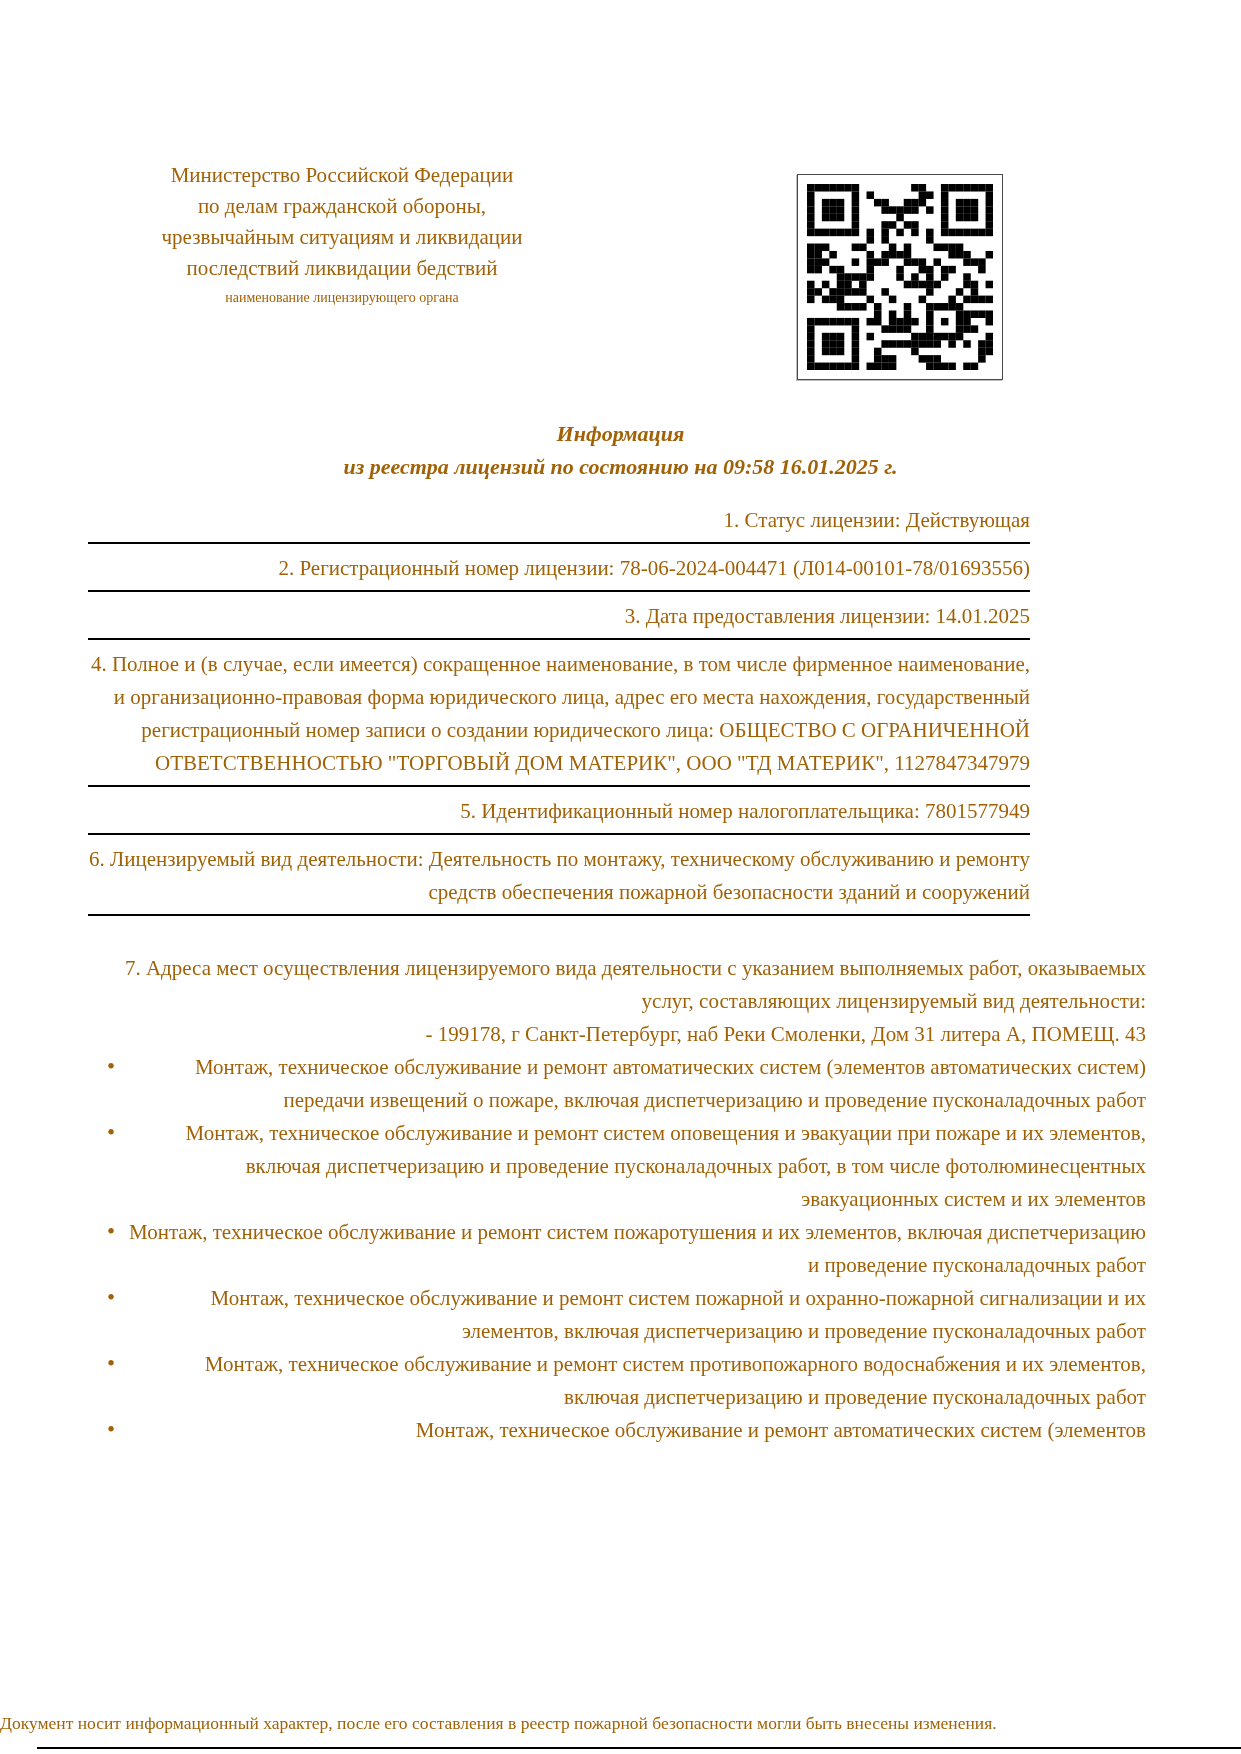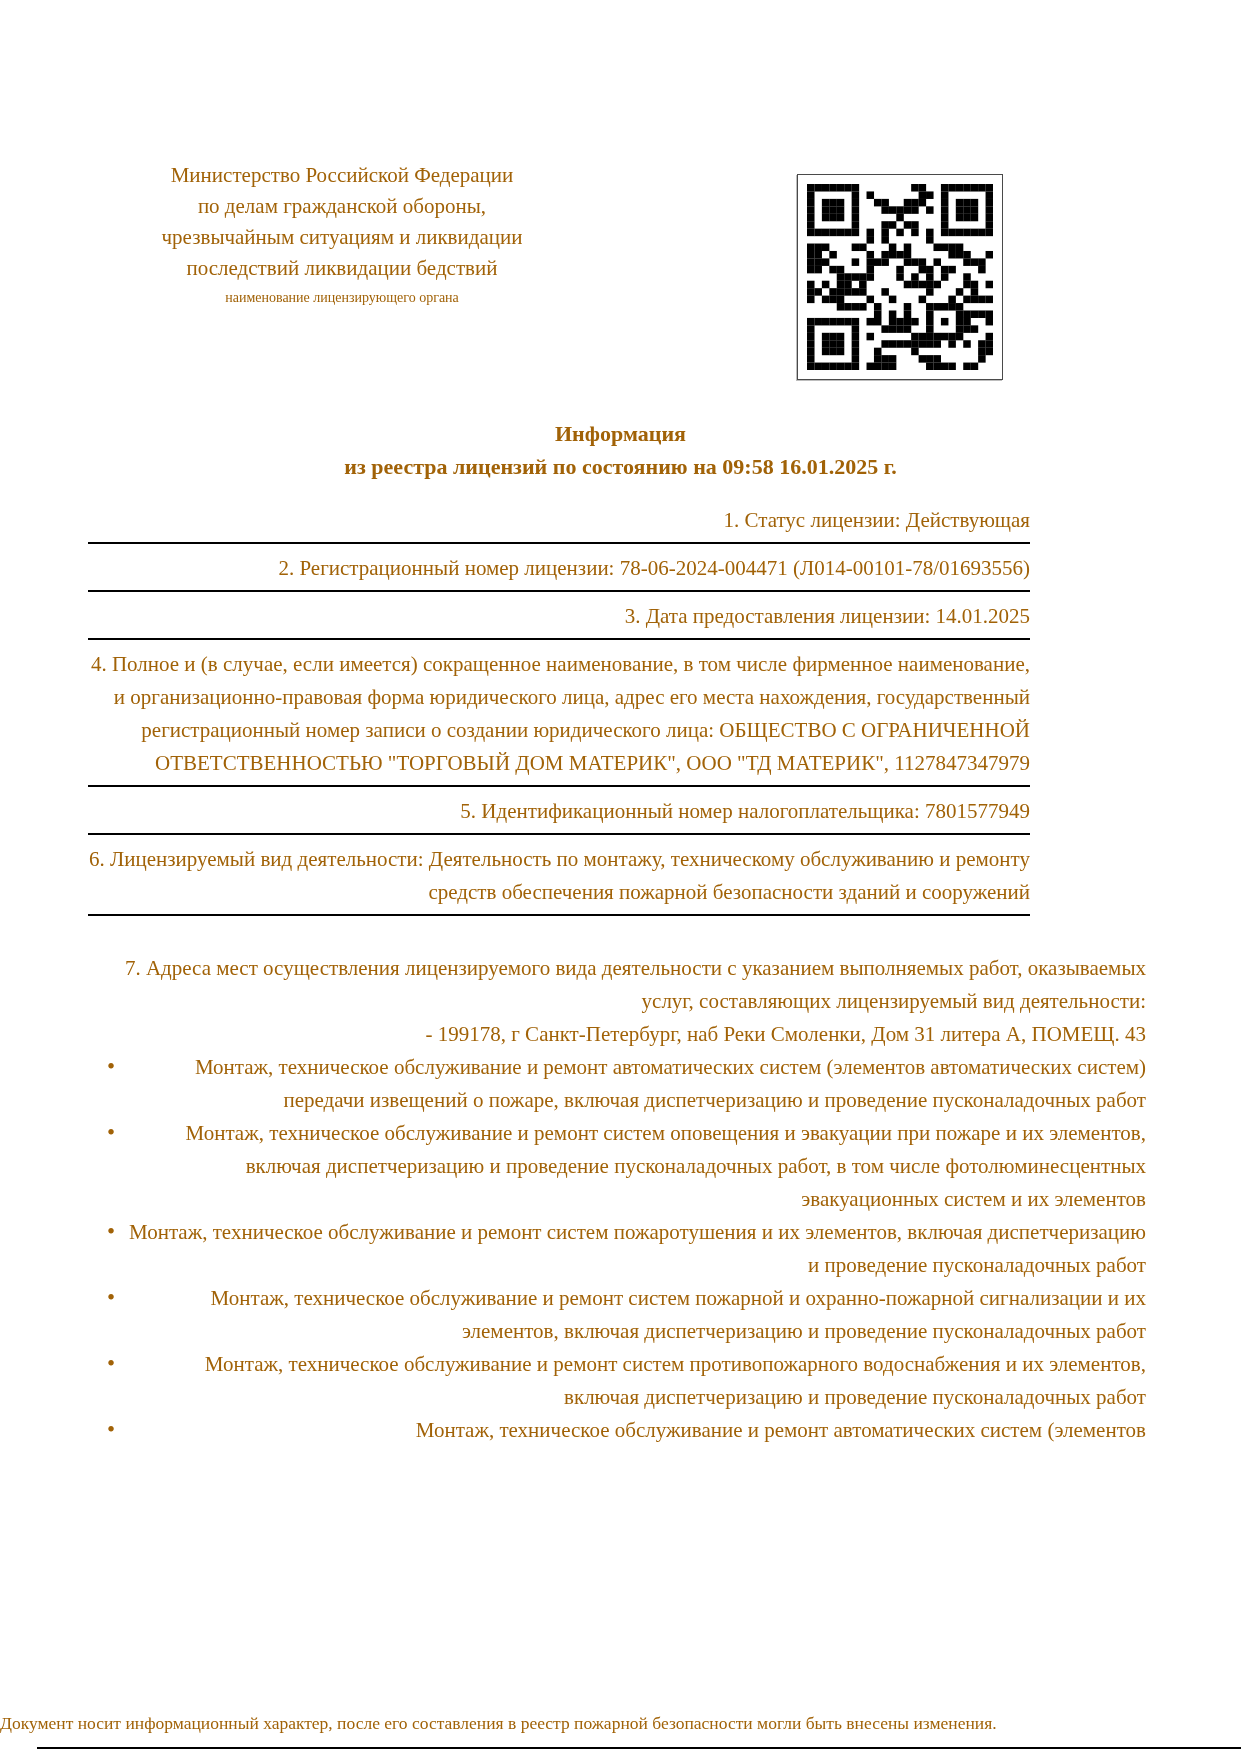--- a/index.html
+++ b/index.html
@@ -27,21 +27,21 @@
     padding:9px;background:#fff;
     border:1px solid #4a4a4a;
     box-shadow:-1px 1px 0 #bdbdbd;
   }
   .qr-box svg{display:block;width:186px;height:186px;fill:#000;}
   
   .title-block{
     padding-top:417px;
     text-align:center;
     font-weight:bold;
-    font-size:22px;line-height:33px;
+    font-size:22px;line-height:33px;font-style:italic;
   }
   
   .content{
     padding-left:88px;
     width:1062px;
     font-size:21px;line-height:33px;text-align:right;
   }
   .item{
     width:942px;
     margin-top:8px;

